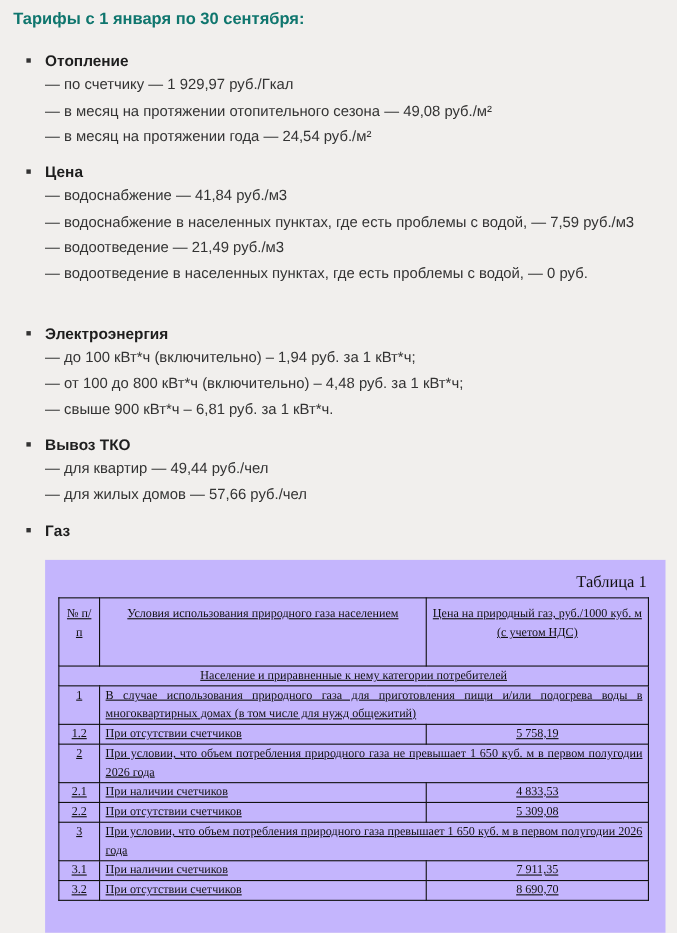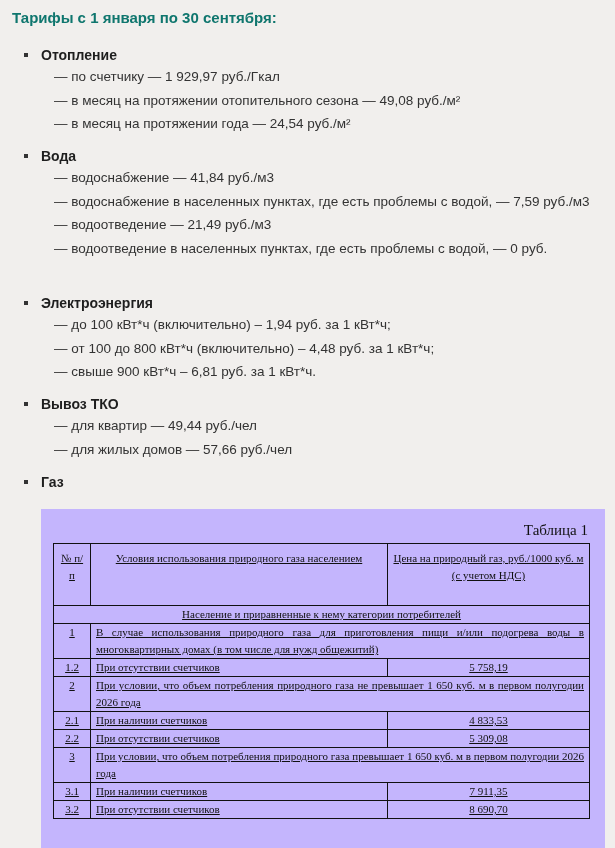--- a/index.html
+++ b/index.html
@@ -40,21 +40,21 @@
     }
     .bullet {
       position: absolute;
       left: 24px;
       top: 8px;
       width: 4px;
       height: 4px;
       background: #333333;
     }
     .line {
-      padding-left: 54px;
+      padding-left: 41px;
       font-size: 13.5px;
       color: #333333;
       line-height: 23.5px;
       width: 560px;
     }
     .gas-panel {
       position: absolute;
       left: 41px;
       top: 509px;
       width: 564px;
@@ -122,21 +122,21 @@
     <span>Отопление</span>
   </div>
   <div class="line">— по счетчику — 1 929,97 руб./Гкал</div>
   <div class="line">— в месяц на протяжении отопительного сезона — 49,08 руб./м²</div>
   <div class="line">— в месяц на протяжении года — 24,54 руб./м²</div>
 </div>
 
 <div class="section" style="top:146px;">
   <div class="section-title">
     <span class="bullet"></span>
-    <span>Вода</span>
+    <span>Цена</span>
   </div>
   <div class="line">— водоснабжение — 41,84 руб./м3</div>
   <div class="line" style="width:555px;">— водоснабжение в населенных пунктах, где есть проблемы с водой, — 7,59 руб./м3</div>
   <div class="line">— водоотведение — 21,49 руб./м3</div>
   <div class="line">— водоотведение в населенных пунктах, где есть проблемы с водой, — 0 руб.</div>
 </div>
 
 <div class="section" style="top:293px;">
   <div class="section-title">
     <span class="bullet"></span>

